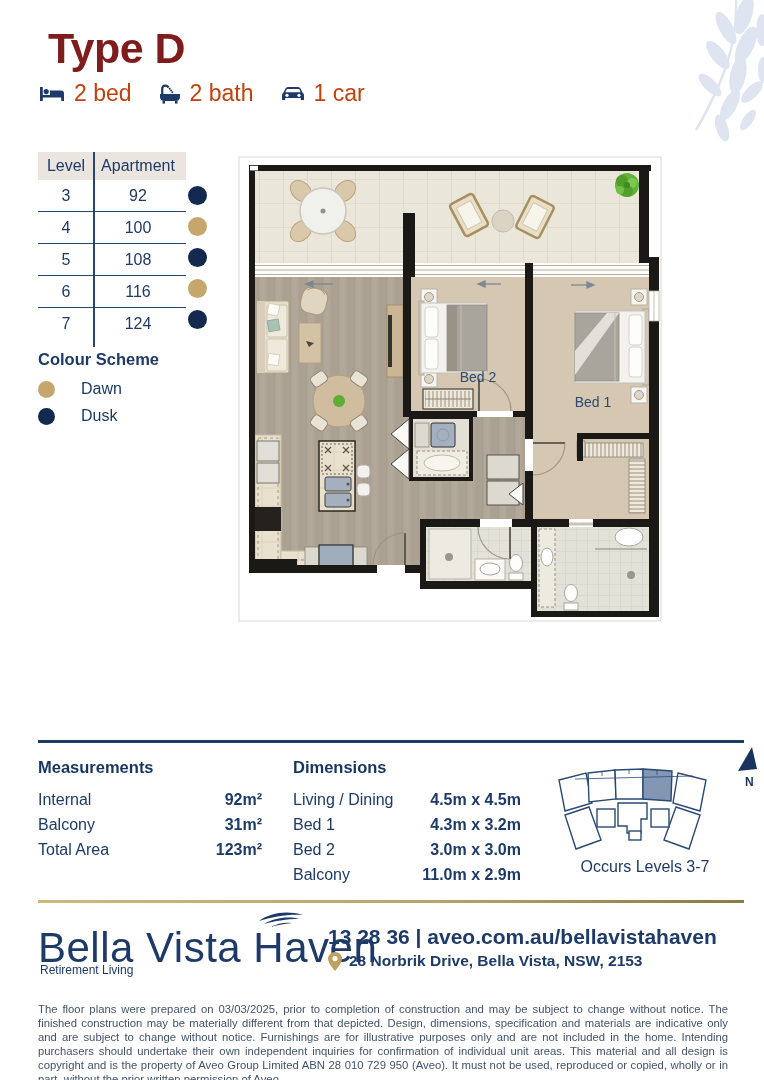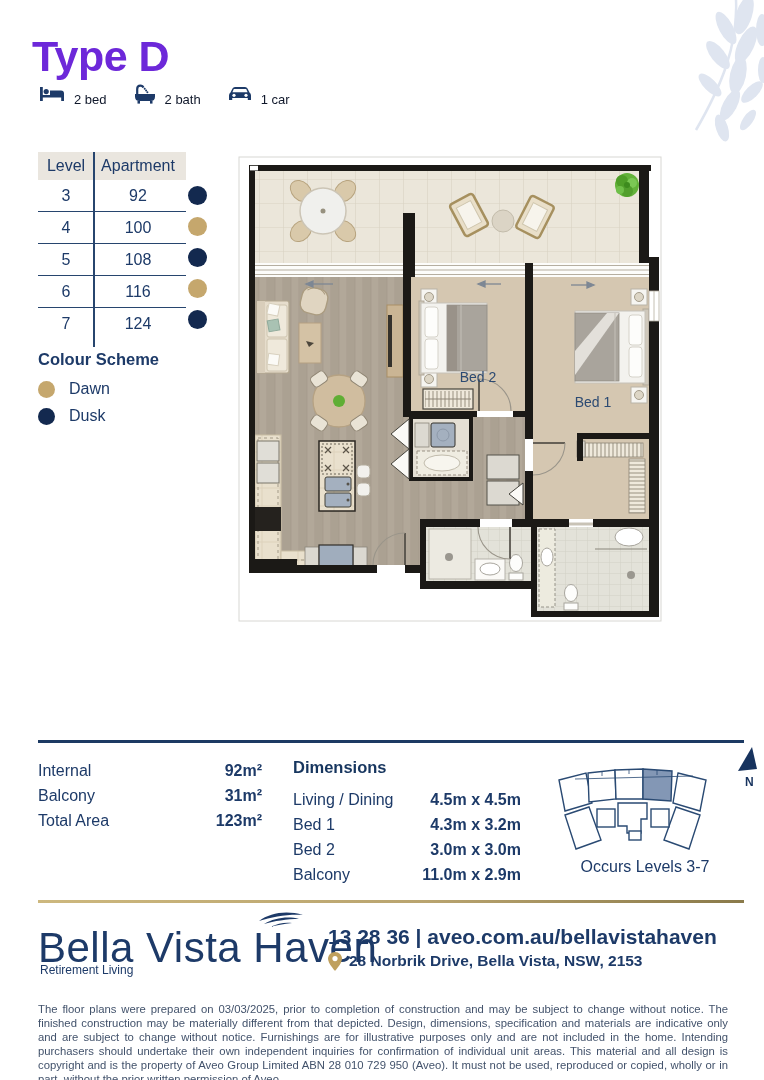--- a/index.html
+++ b/index.html
@@ -1,38 +1,38 @@
 <!DOCTYPE html>
 <html><head>
 <meta charset="utf-8">
 <style>
   html,body{margin:0;padding:0;background:#ffffff;}
   #page{position:relative;width:764px;height:1080px;background:#ffffff;overflow:hidden;
         font-family:"Liberation Sans", sans-serif;color:#1d3a68;}
   .abs{position:absolute;}
 
   
-  #title{left:32px;top:24px;font-size:43px;font-weight:bold;color:#6d28d9;letter-spacing:-0.5px;margin-top:8px;}
+  #title{left:48px;top:24px;font-size:43px;font-weight:bold;color:#7f1d1d;letter-spacing:-0.5px;}
   #specs{left:38px;top:80px;display:flex;gap:26px;align-items:center;}
   .spec{display:flex;align-items:center;gap:8px;}
-  .spec-label{font-size:13px;color:#0f172a;margin-top:12px;}
+  .spec-label{font-size:23px;color:#c2410c;}
 
   
   #apt-table{left:38px;top:152px;width:176px;font-size:16px;}
   .t-head{display:flex;background:#eae6df;height:28px;line-height:28px;width:148px;}
   .t-row{display:flex;height:31px;line-height:31px;width:148px;}
   .t-row.sep{border-top:1px solid #27456e;}
   .c1{width:56px;text-align:center;}
   .c2{width:88px;text-align:center;}
   #vline{left:55px;top:0;width:2px;height:195px;background:#27456e;}
   .dot{position:absolute;left:150px;width:19px;height:19px;border-radius:50%;}
 
   
   #scheme-title{left:38px;top:350px;font-size:16.5px;font-weight:bold;}
-  .legend-row{display:flex;align-items:center;gap:14px;position:absolute;left:38px;}
+  .legend-row{display:flex;align-items:center;gap:26px;position:absolute;left:38px;}
   .legend-dot{width:17px;height:17px;border-radius:50%;flex:0 0 auto;}
   .legend-label{font-size:16px;}
 
   
   .rule{left:38px;width:706px;height:3px;}
   #rule-top{top:740px;background:#1c3a63;}
   #rule-gold{top:900px;background:linear-gradient(90deg,#cdb87e,#b9a46f 55%,#8a7a4a);}
   .mblock{top:758px;}
   .mblock h3{margin:0 0 10px 0;font-size:16.5px;font-weight:bold;color:#17365f;}
   .mrow{display:flex;justify-content:space-between;font-size:16px;height:25px;line-height:25px;}
@@ -397,20 +397,21 @@
     </g>
 
     <text x="243" y="227" text-anchor="middle" font-size="14" fill="#2c4a72">Bed 2</text>
     <text x="358" y="252" text-anchor="middle" font-size="14" fill="#2c4a72">Bed 1</text>
   </svg>
 
   <div class="abs rule" id="rule-top"></div>
   <div class="abs rule" id="rule-gold"></div>
 
   <div class="abs mblock" id="measurements">
+    <h3>Measurements</h3>
     <div class="mrow">
       <span>Internal</span>
       <span class="val">92m²</span>
     </div>
     <div class="mrow">
       <span>Balcony</span>
       <span class="val">31m²</span>
     </div>
     <div class="mrow">
       <span>Total Area</span>

